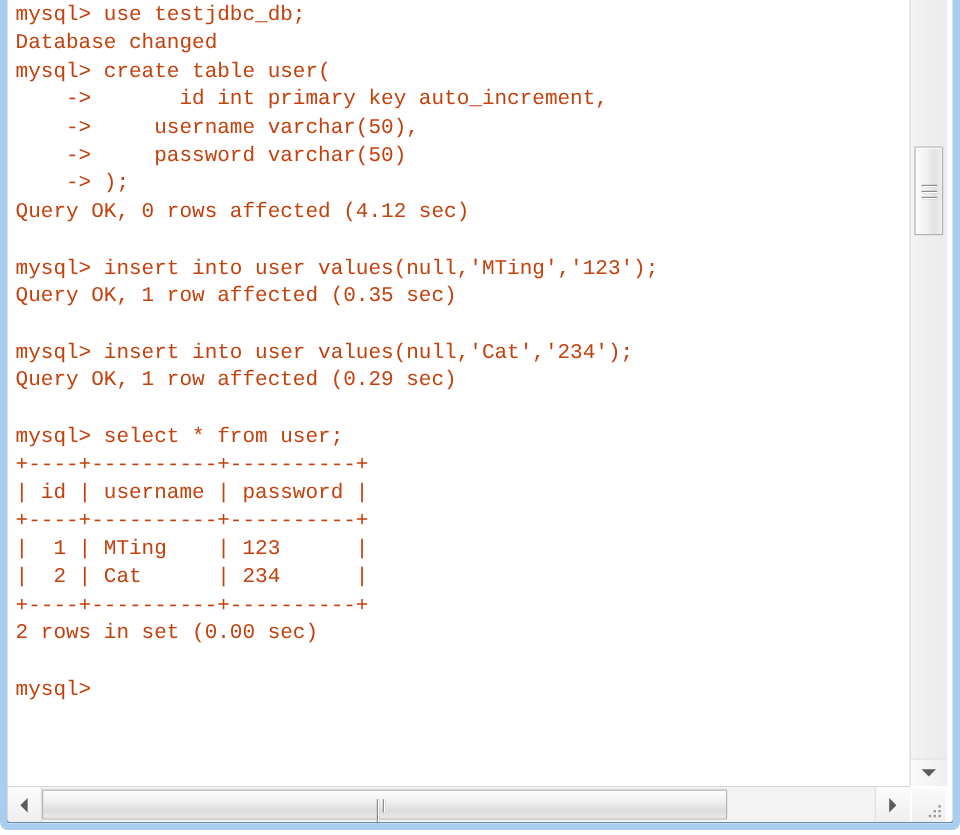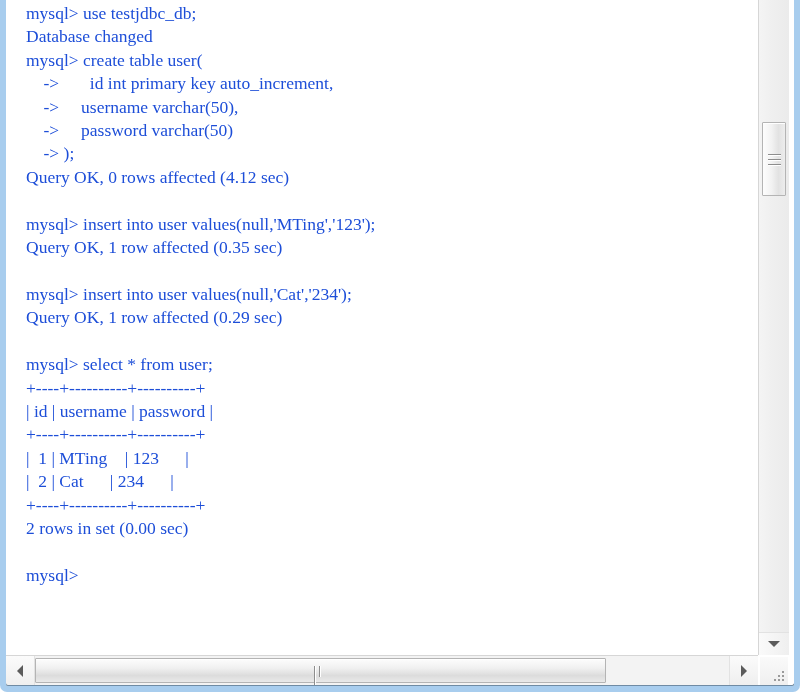--- a/index.html
+++ b/index.html
@@ -60,29 +60,29 @@
     left: 6px;
     top: 0px;
     width: 752px;
     height: 655px;
     background: #ffffff;
     overflow: hidden;
     box-sizing: border-box;
   }
   #terminal-text {
     position: absolute;
-    left: 20px;
+    left: 7px;
     top: 2px;
     margin: 0;
     padding: 0;
-    font-family: Liberation Serif, serif;
+    font-family: Liberation Mono, monospace;
     font-size: 17.5px;
     line-height: 23.4px;
     letter-spacing: 0px;
-    color: #1d4ed8;
+    color: #c2410c;
     white-space: pre;
     -webkit-font-smoothing: none;
   }
 
   
   #vscroll {
     position: absolute;
     left: 758px;
     top: 0px;
     width: 31px;

